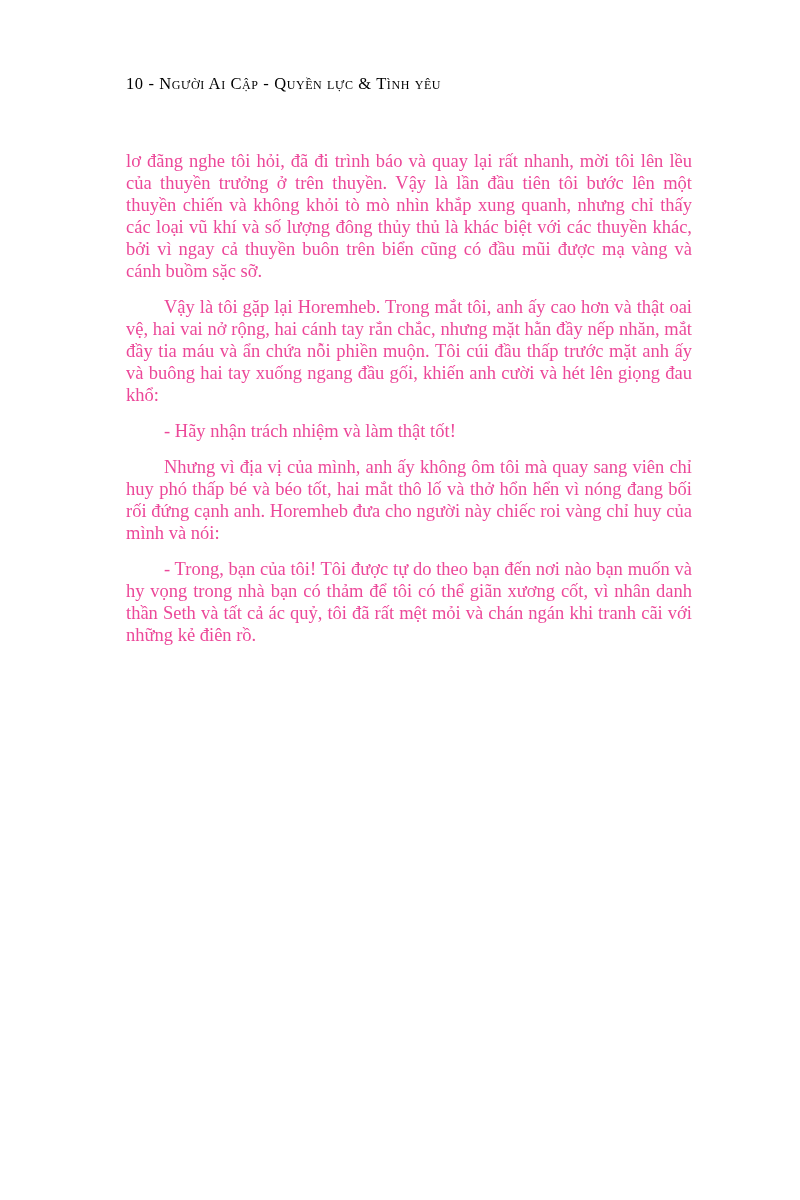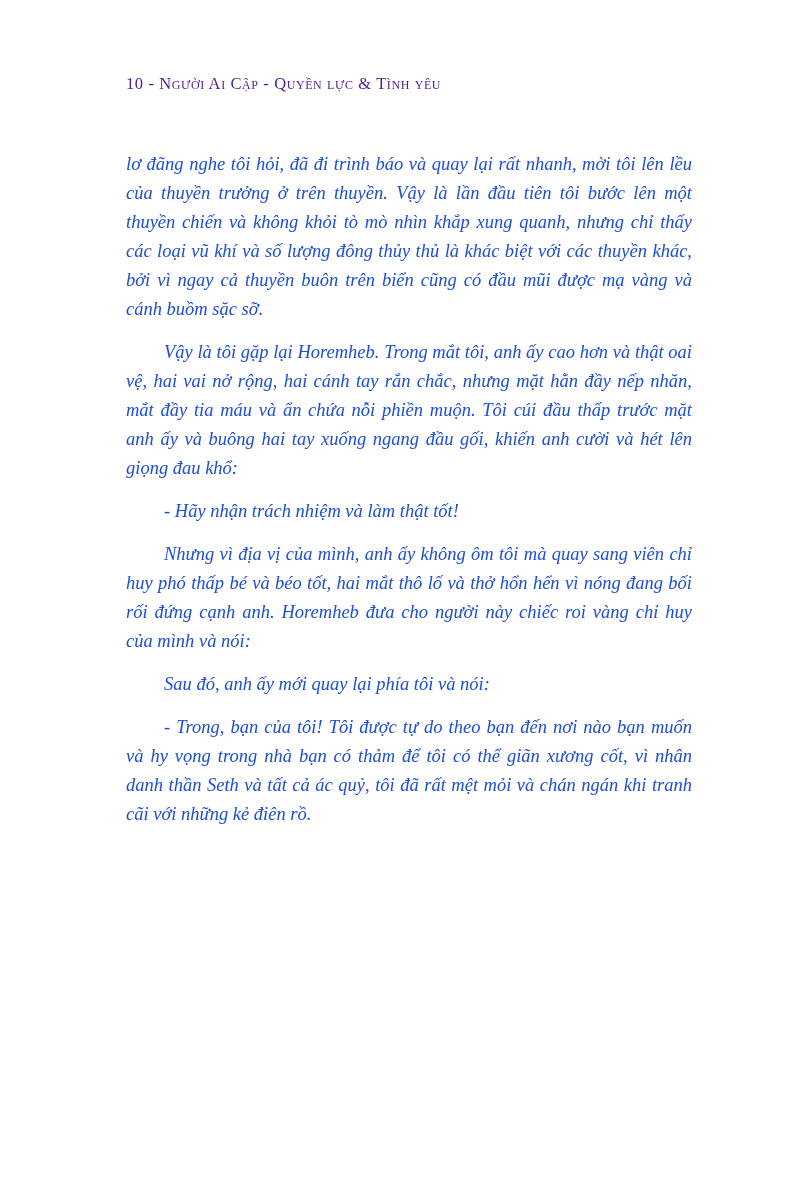--- a/index.html
+++ b/index.html
@@ -16,48 +16,46 @@
     font-family: "Liberation Serif", serif;
   }
   .running-header {
     position: absolute;
     left: 126px;
     top: 74px;
     width: 566px;
     font-size: 16.5px;
     letter-spacing: 0.6px;
     font-variant: small-caps;
-    color: #4c1d95;
+    color: #000000;
     white-space: nowrap;
   }
   .page-body {
     position: absolute;
     left: 126px;
     top: 150px;
     width: 566px;
-    color: #1d4ed8;
+    color: #ec4899;
     font-size: 18.5px;
-    line-height: 29px;
+    line-height: 22px;
     text-align: justify;
-    font-style: italic;
   }
   .page-body p {
     margin: 0 0 14px 0;
     text-indent: 38px;
   }
   .page-body p.no-indent {
     text-indent: 0;
   }
 </style>
 </head>
 <body>
 
 <div class="page">
   <div class="running-header">10 - Người Ai Cập - Quyền lực &amp; Tình yêu</div>
   <div class="page-body">
       <p class="no-indent">lơ đãng nghe tôi hỏi, đã đi trình báo và quay lại rất nhanh, mời tôi lên lều của thuyền trưởng ở trên thuyền. Vậy là lần đầu tiên tôi bước lên một thuyền chiến và không khỏi tò mò nhìn khắp xung quanh, nhưng chỉ thấy các loại vũ khí và số lượng đông thủy thủ là khác biệt với các thuyền khác, bởi vì ngay cả thuyền buôn trên biển cũng có đầu mũi được mạ vàng và cánh buồm sặc sỡ.</p>
       <p>Vậy là tôi gặp lại Horemheb. Trong mắt tôi, anh ấy cao hơn và thật oai vệ, hai vai nở rộng, hai cánh tay rắn chắc, nhưng mặt hằn đầy nếp nhăn, mắt đầy tia máu và ẩn chứa nỗi phiền muộn. Tôi cúi đầu thấp trước mặt anh ấy và buông hai tay xuống ngang đầu gối, khiến anh cười và hét lên giọng đau khổ:</p>
       <p>- Hãy nhận trách nhiệm và làm thật tốt!</p>
       <p>Nhưng vì địa vị của mình, anh ấy không ôm tôi mà quay sang viên chỉ huy phó thấp bé và béo tốt, hai mắt thô lố và thở hổn hển vì nóng đang bối rối đứng cạnh anh. Horemheb đưa cho người này chiếc roi vàng chỉ huy của mình và nói:</p>
-      <p>Sau đó, anh ấy mới quay lại phía tôi và nói:</p>
       <p>- Trong, bạn của tôi! Tôi được tự do theo bạn đến nơi nào bạn muốn và hy vọng trong nhà bạn có thảm để tôi có thể giãn xương cốt, vì nhân danh thần Seth và tất cả ác quỷ, tôi đã rất mệt mỏi và chán ngán khi tranh cãi với những kẻ điên rồ.</p>
     </div>
 </div>
 
 </body></html>

